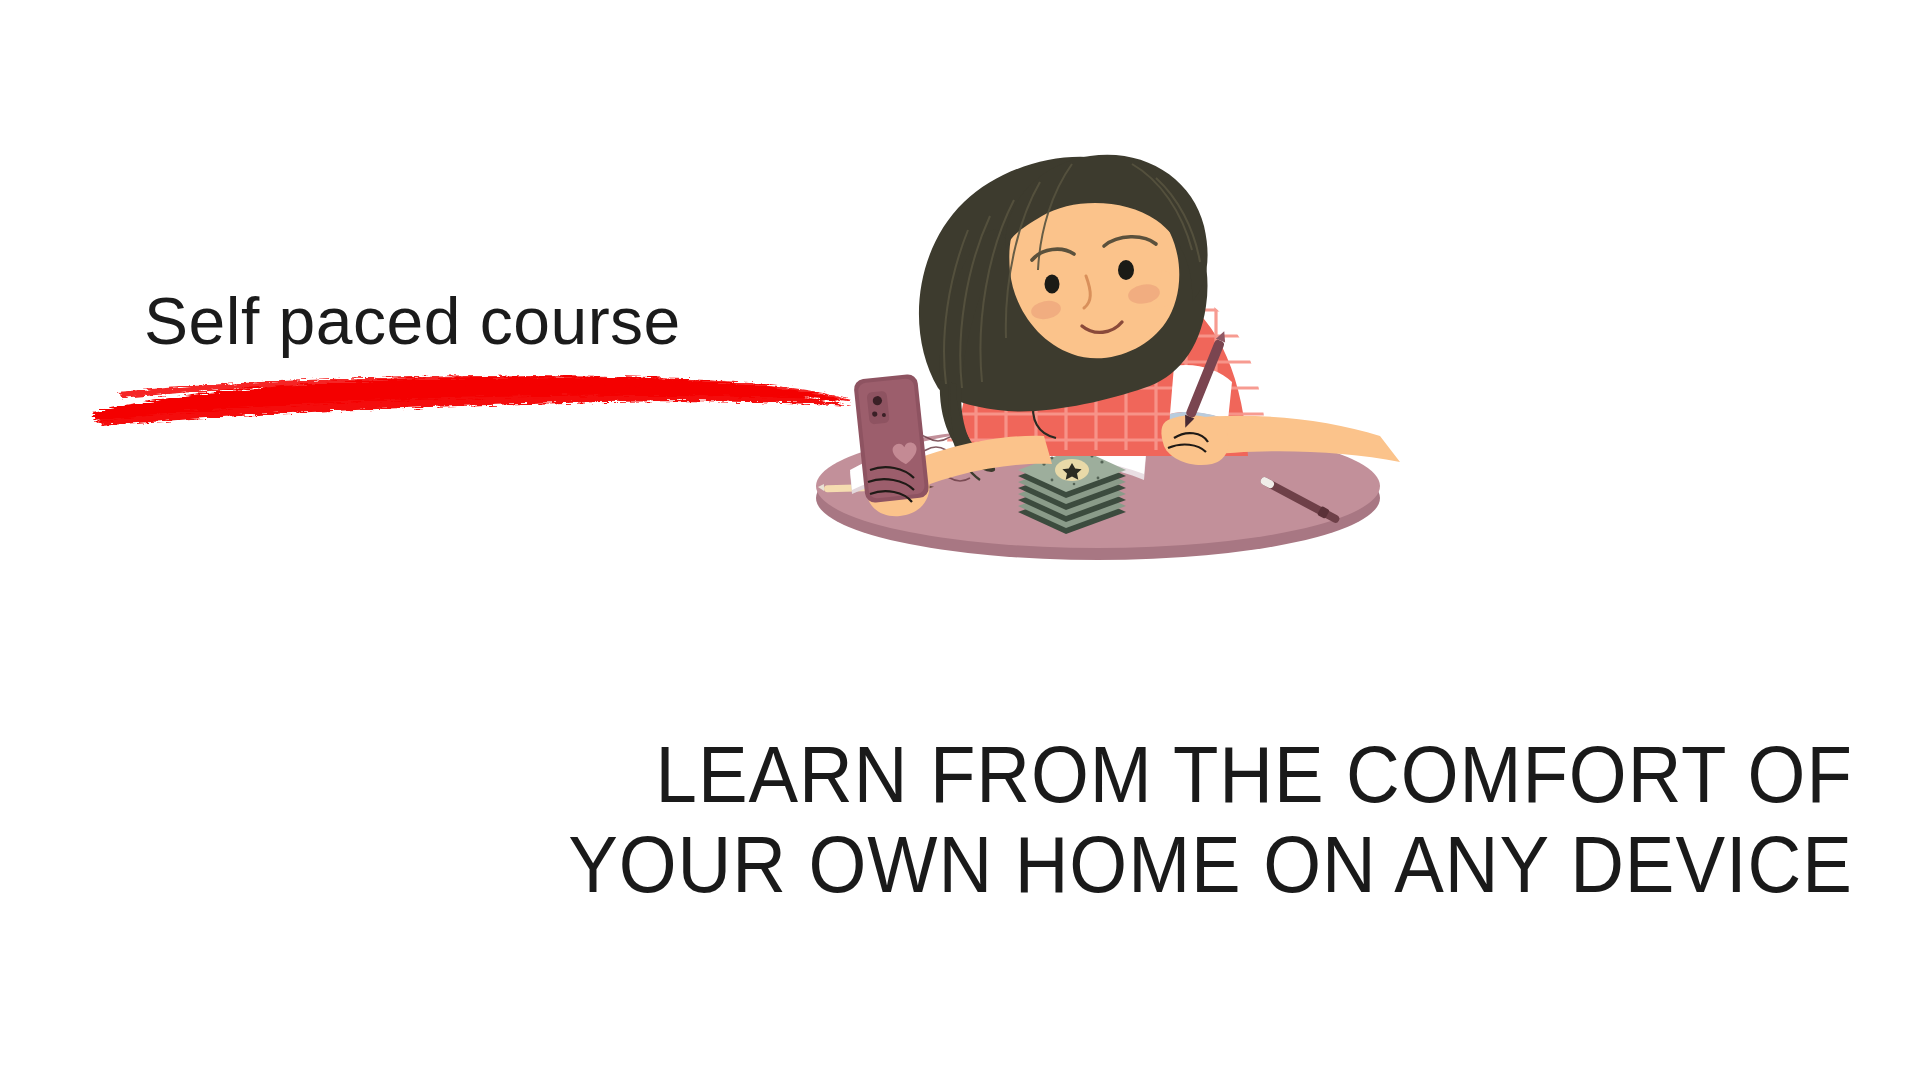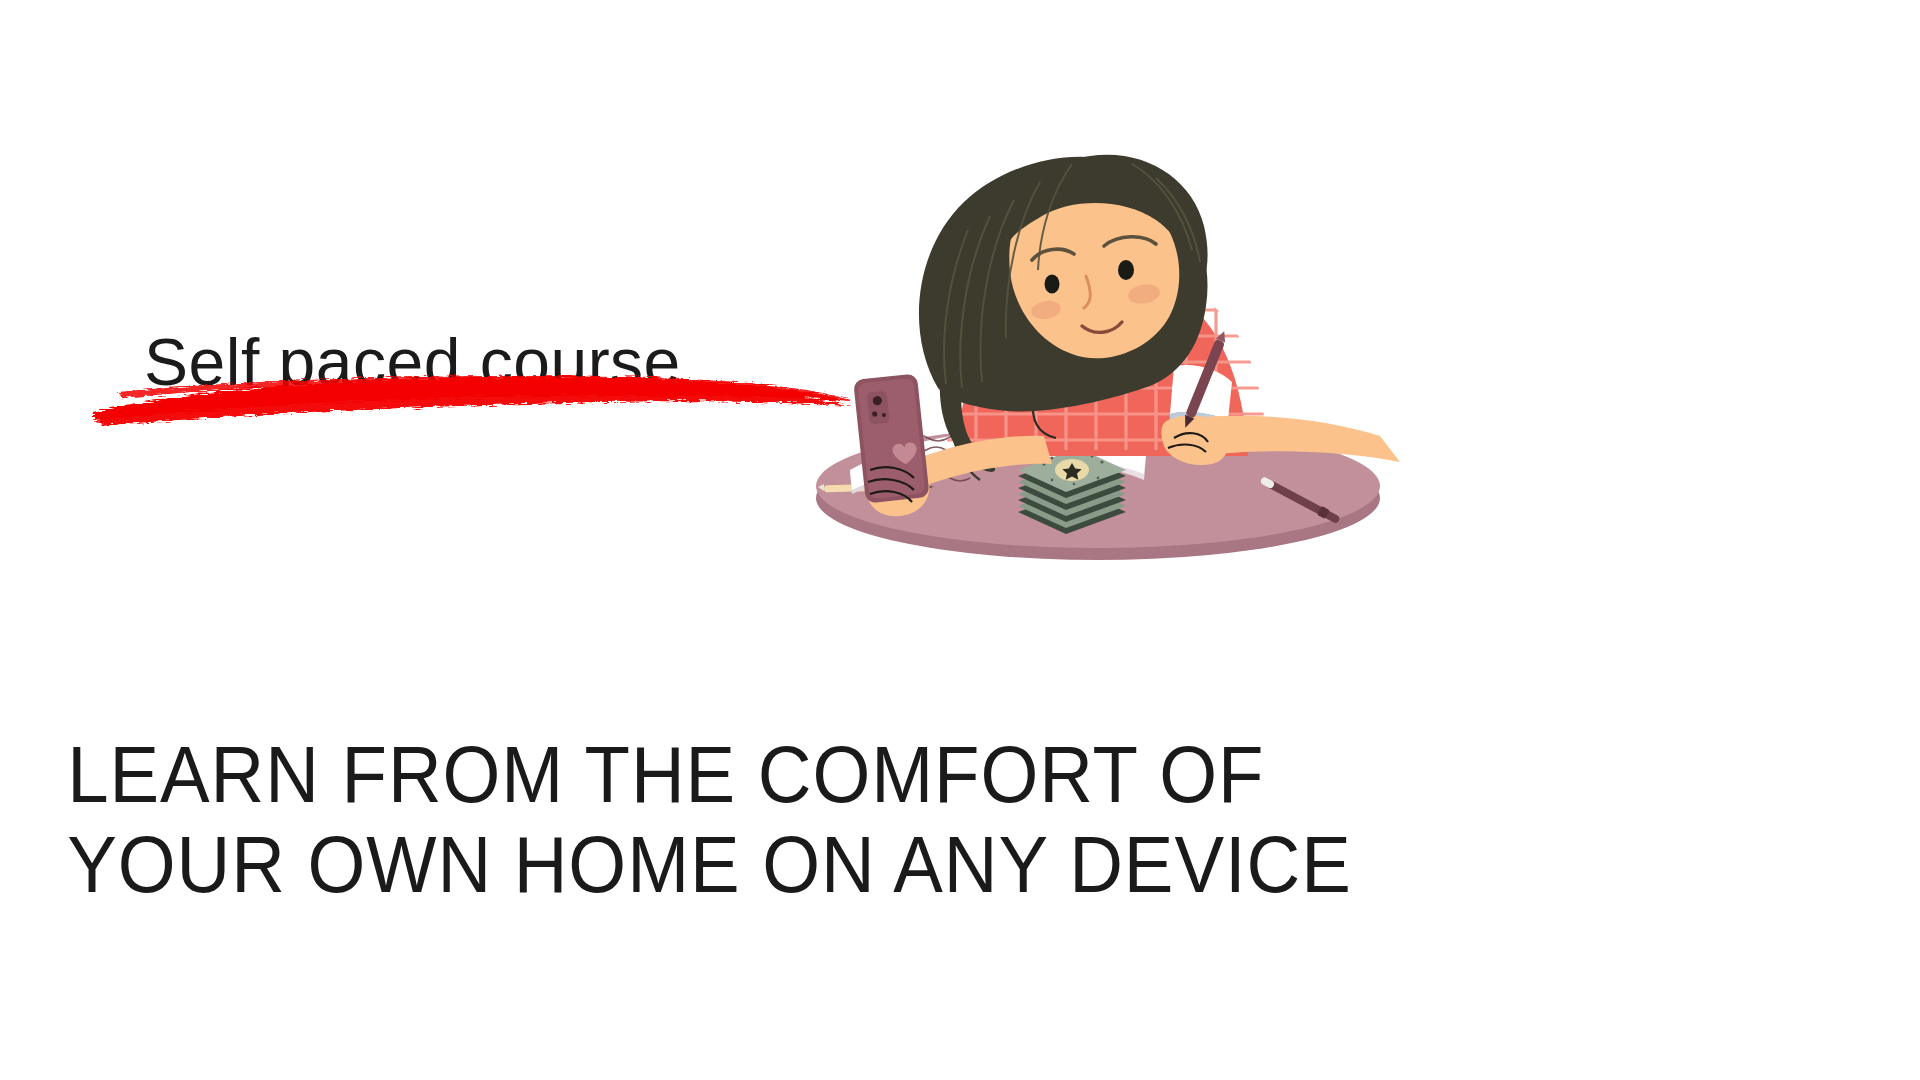--- a/index.html
+++ b/index.html
@@ -29,21 +29,20 @@
   }
   .eyebrow-text {
     font-family: "Liberation Sans", sans-serif;
     font-size: 66px;
     font-weight: 400;
     line-height: 1.0;
     letter-spacing: 0.5px;
     color: #1b1b1b;
     white-space: nowrap;
     padding-left: 56px;
-    margin-top: 41px;
   }
   .underline-wrap {
     position: absolute;
     left: 0px;
     top: 78px;
     width: 800px;
     height: 70px;
     pointer-events: none;
   }
   .underline-wrap svg { display: block; }
@@ -57,21 +56,21 @@
     height: 530px;
   }
   .illustration svg { display: block; width: 100%; height: 100%; }
 
   
   .headline {
     position: absolute;
     left: 0;
     right: 0;
     top: 730px;
-    text-align: left;
+    text-align: right;
   }
   .headline-line {
     font-family: "Liberation Sans", sans-serif;
     font-size: 80px;
     font-weight: 300;
     letter-spacing: 1px;
     line-height: 1.12;
     color: #1a1a1a;
     transform: scaleX(0.93);
     transform-origin: center;

